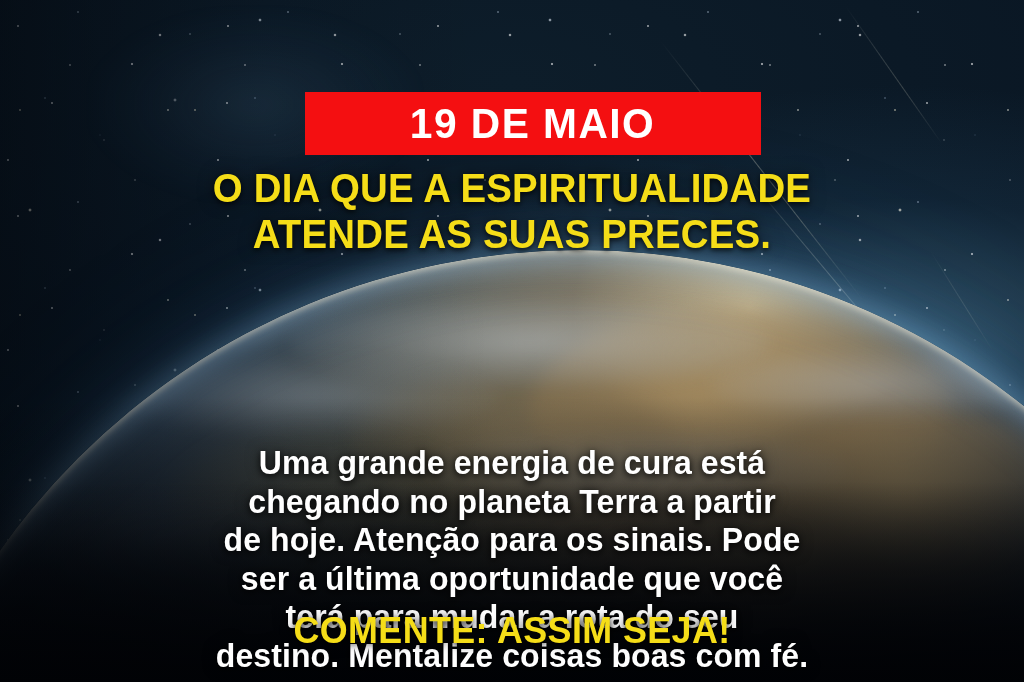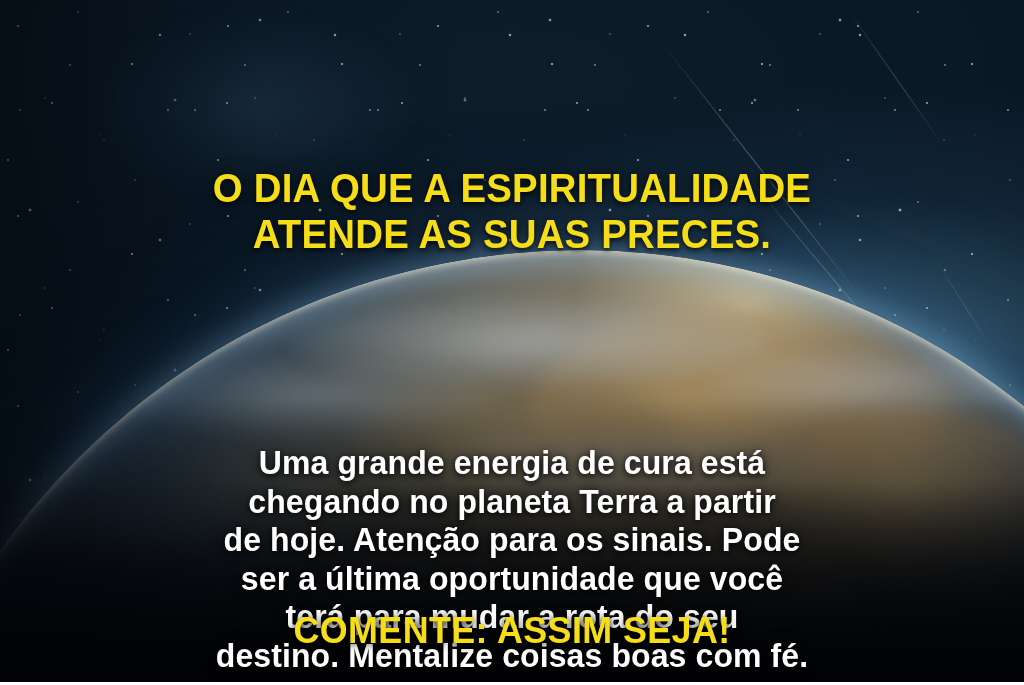--- a/index.html
+++ b/index.html
@@ -294,20 +294,23 @@
     </div>
   </div>
   <div class="atmo-outer"></div>
 
   <div class="sky-vignette-left"></div>
   <div class="sky-vignette-bottom"></div>
   <div class="bottom-wash"></div>
 
   <div class="content">
 
+    <div class="date-banner">
+      <span class="date-banner-text">19 DE MAIO</span>
+    </div>
 
     <div class="headline">
       <span class="headline-line">O DIA QUE A ESPIRITUALIDADE</span>
       <span class="headline-line">ATENDE AS SUAS PRECES.</span>
     </div>
 
     <div class="body-copy">
       <span class="body-line">Uma grande energia de cura está</span>
       <span class="body-line">chegando no planeta Terra a partir</span>
       <span class="body-line">de hoje. Atenção para os sinais. Pode</span>

